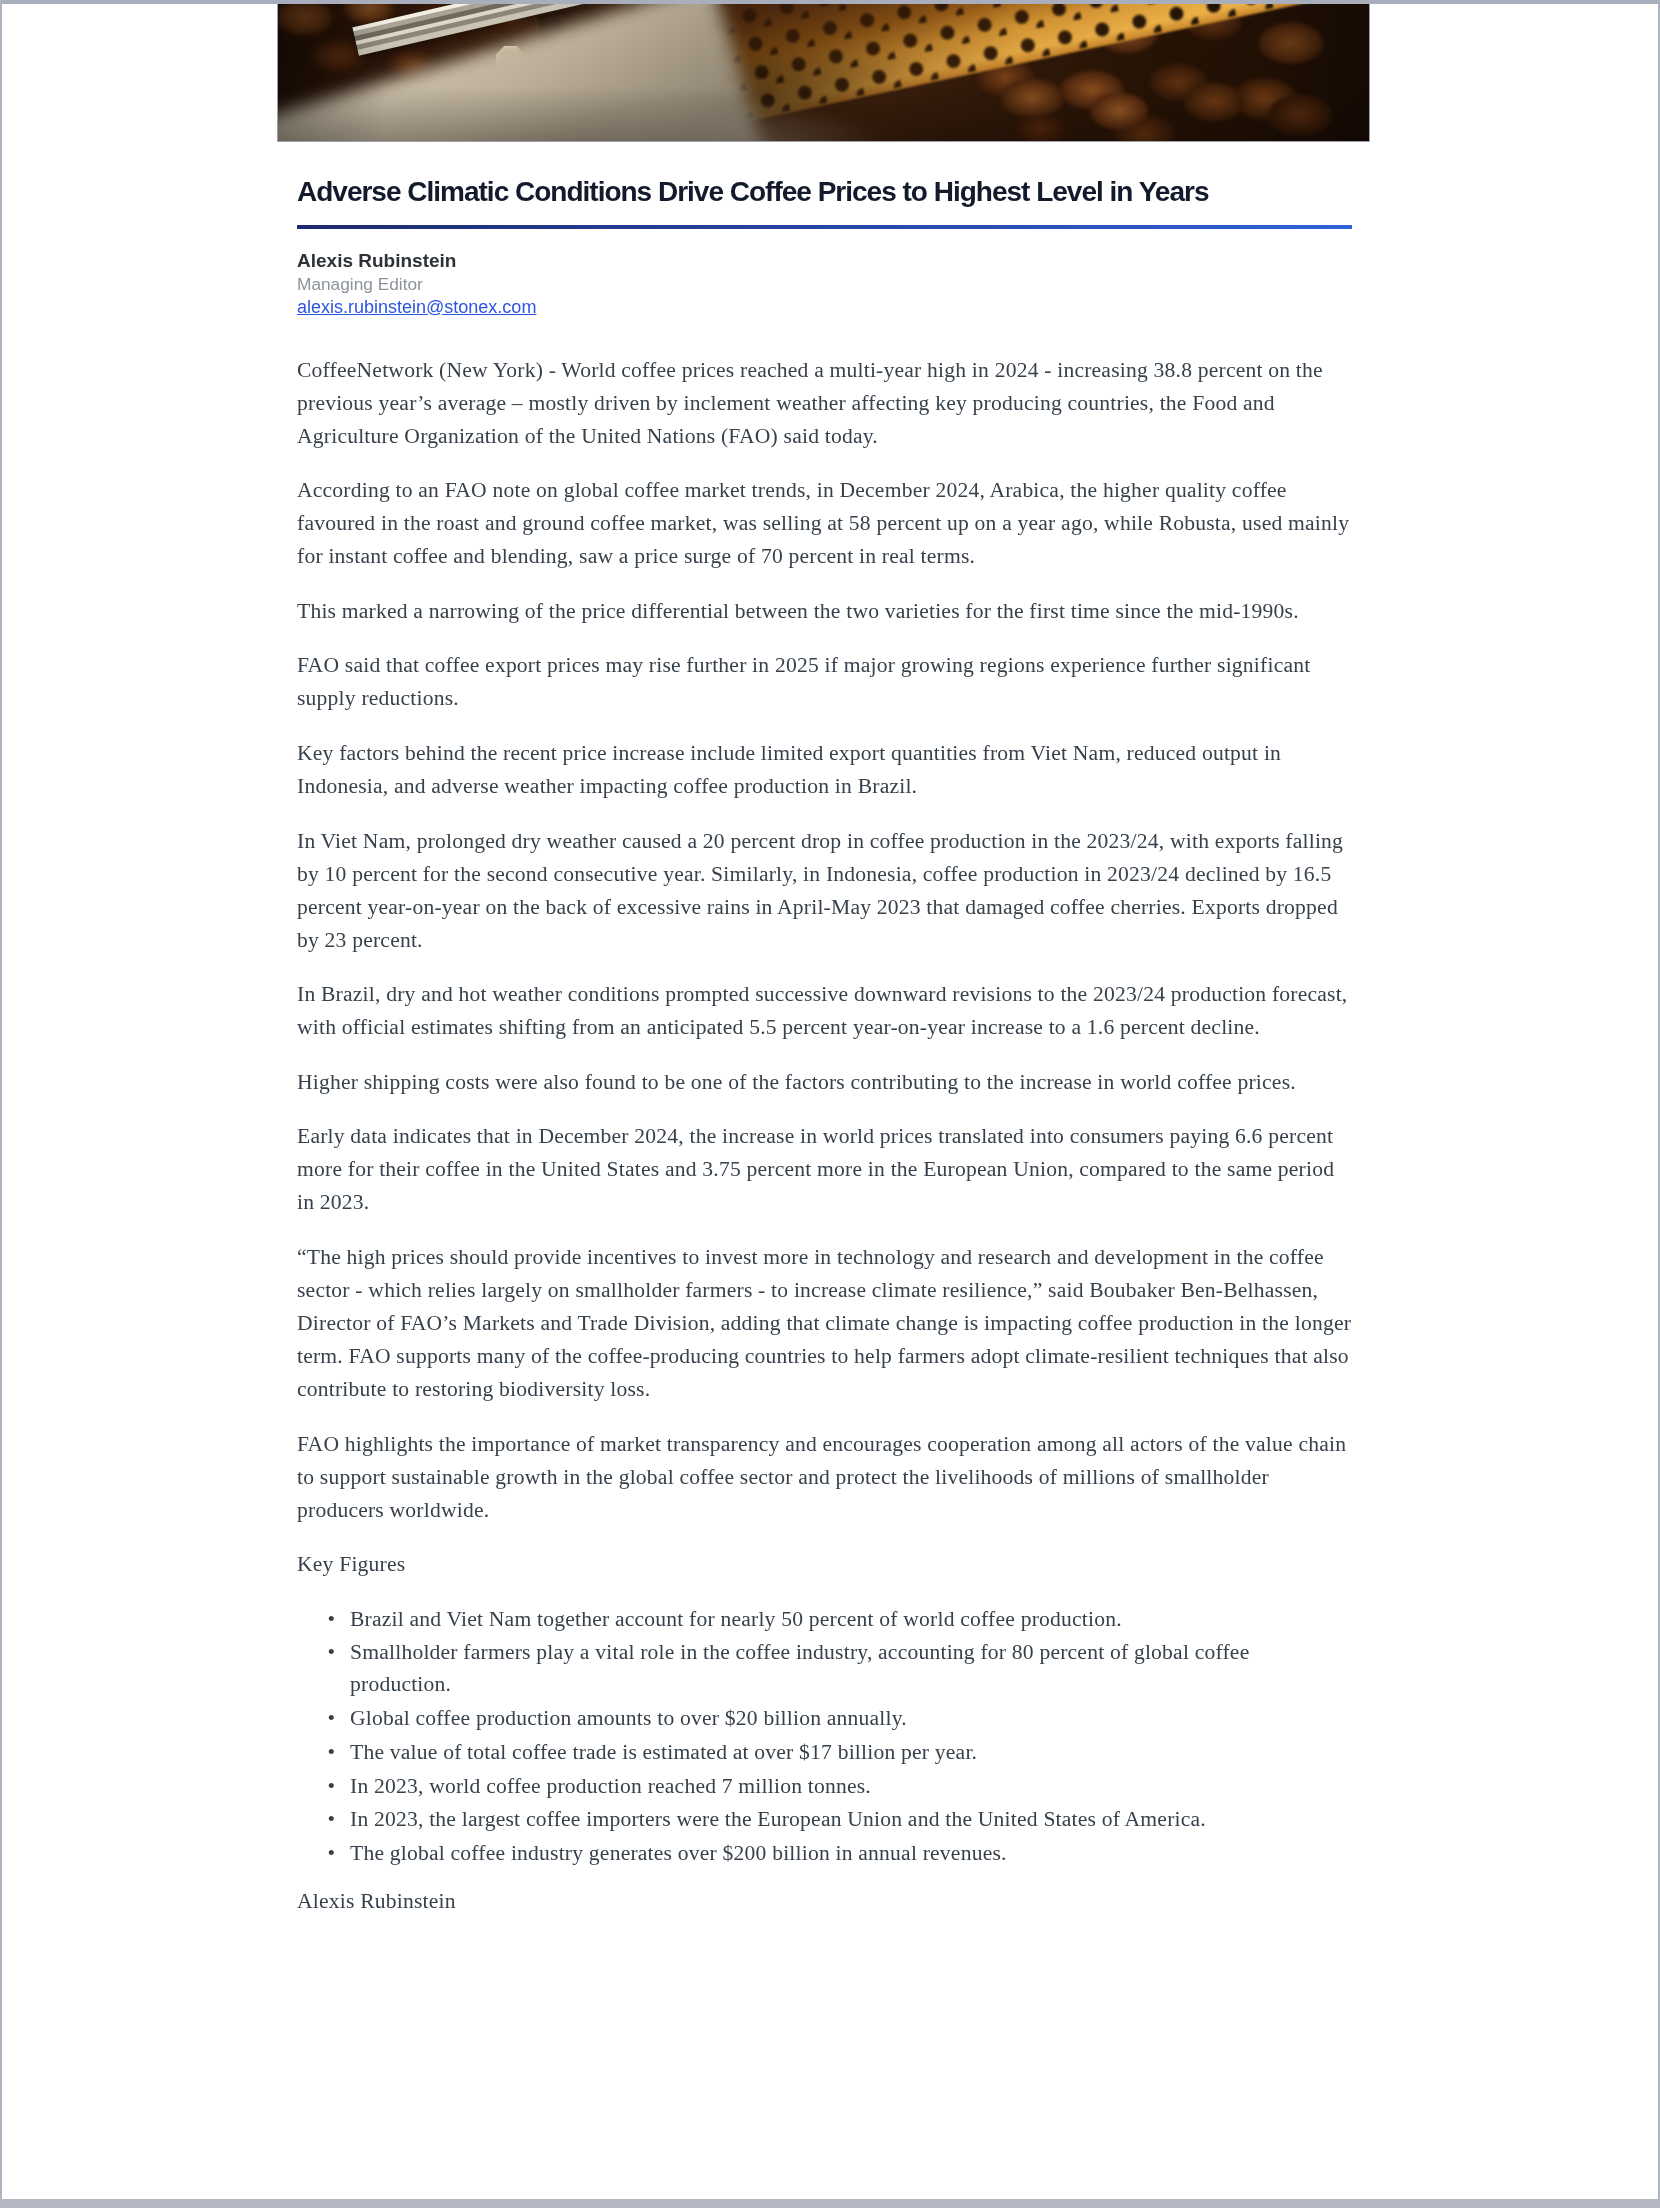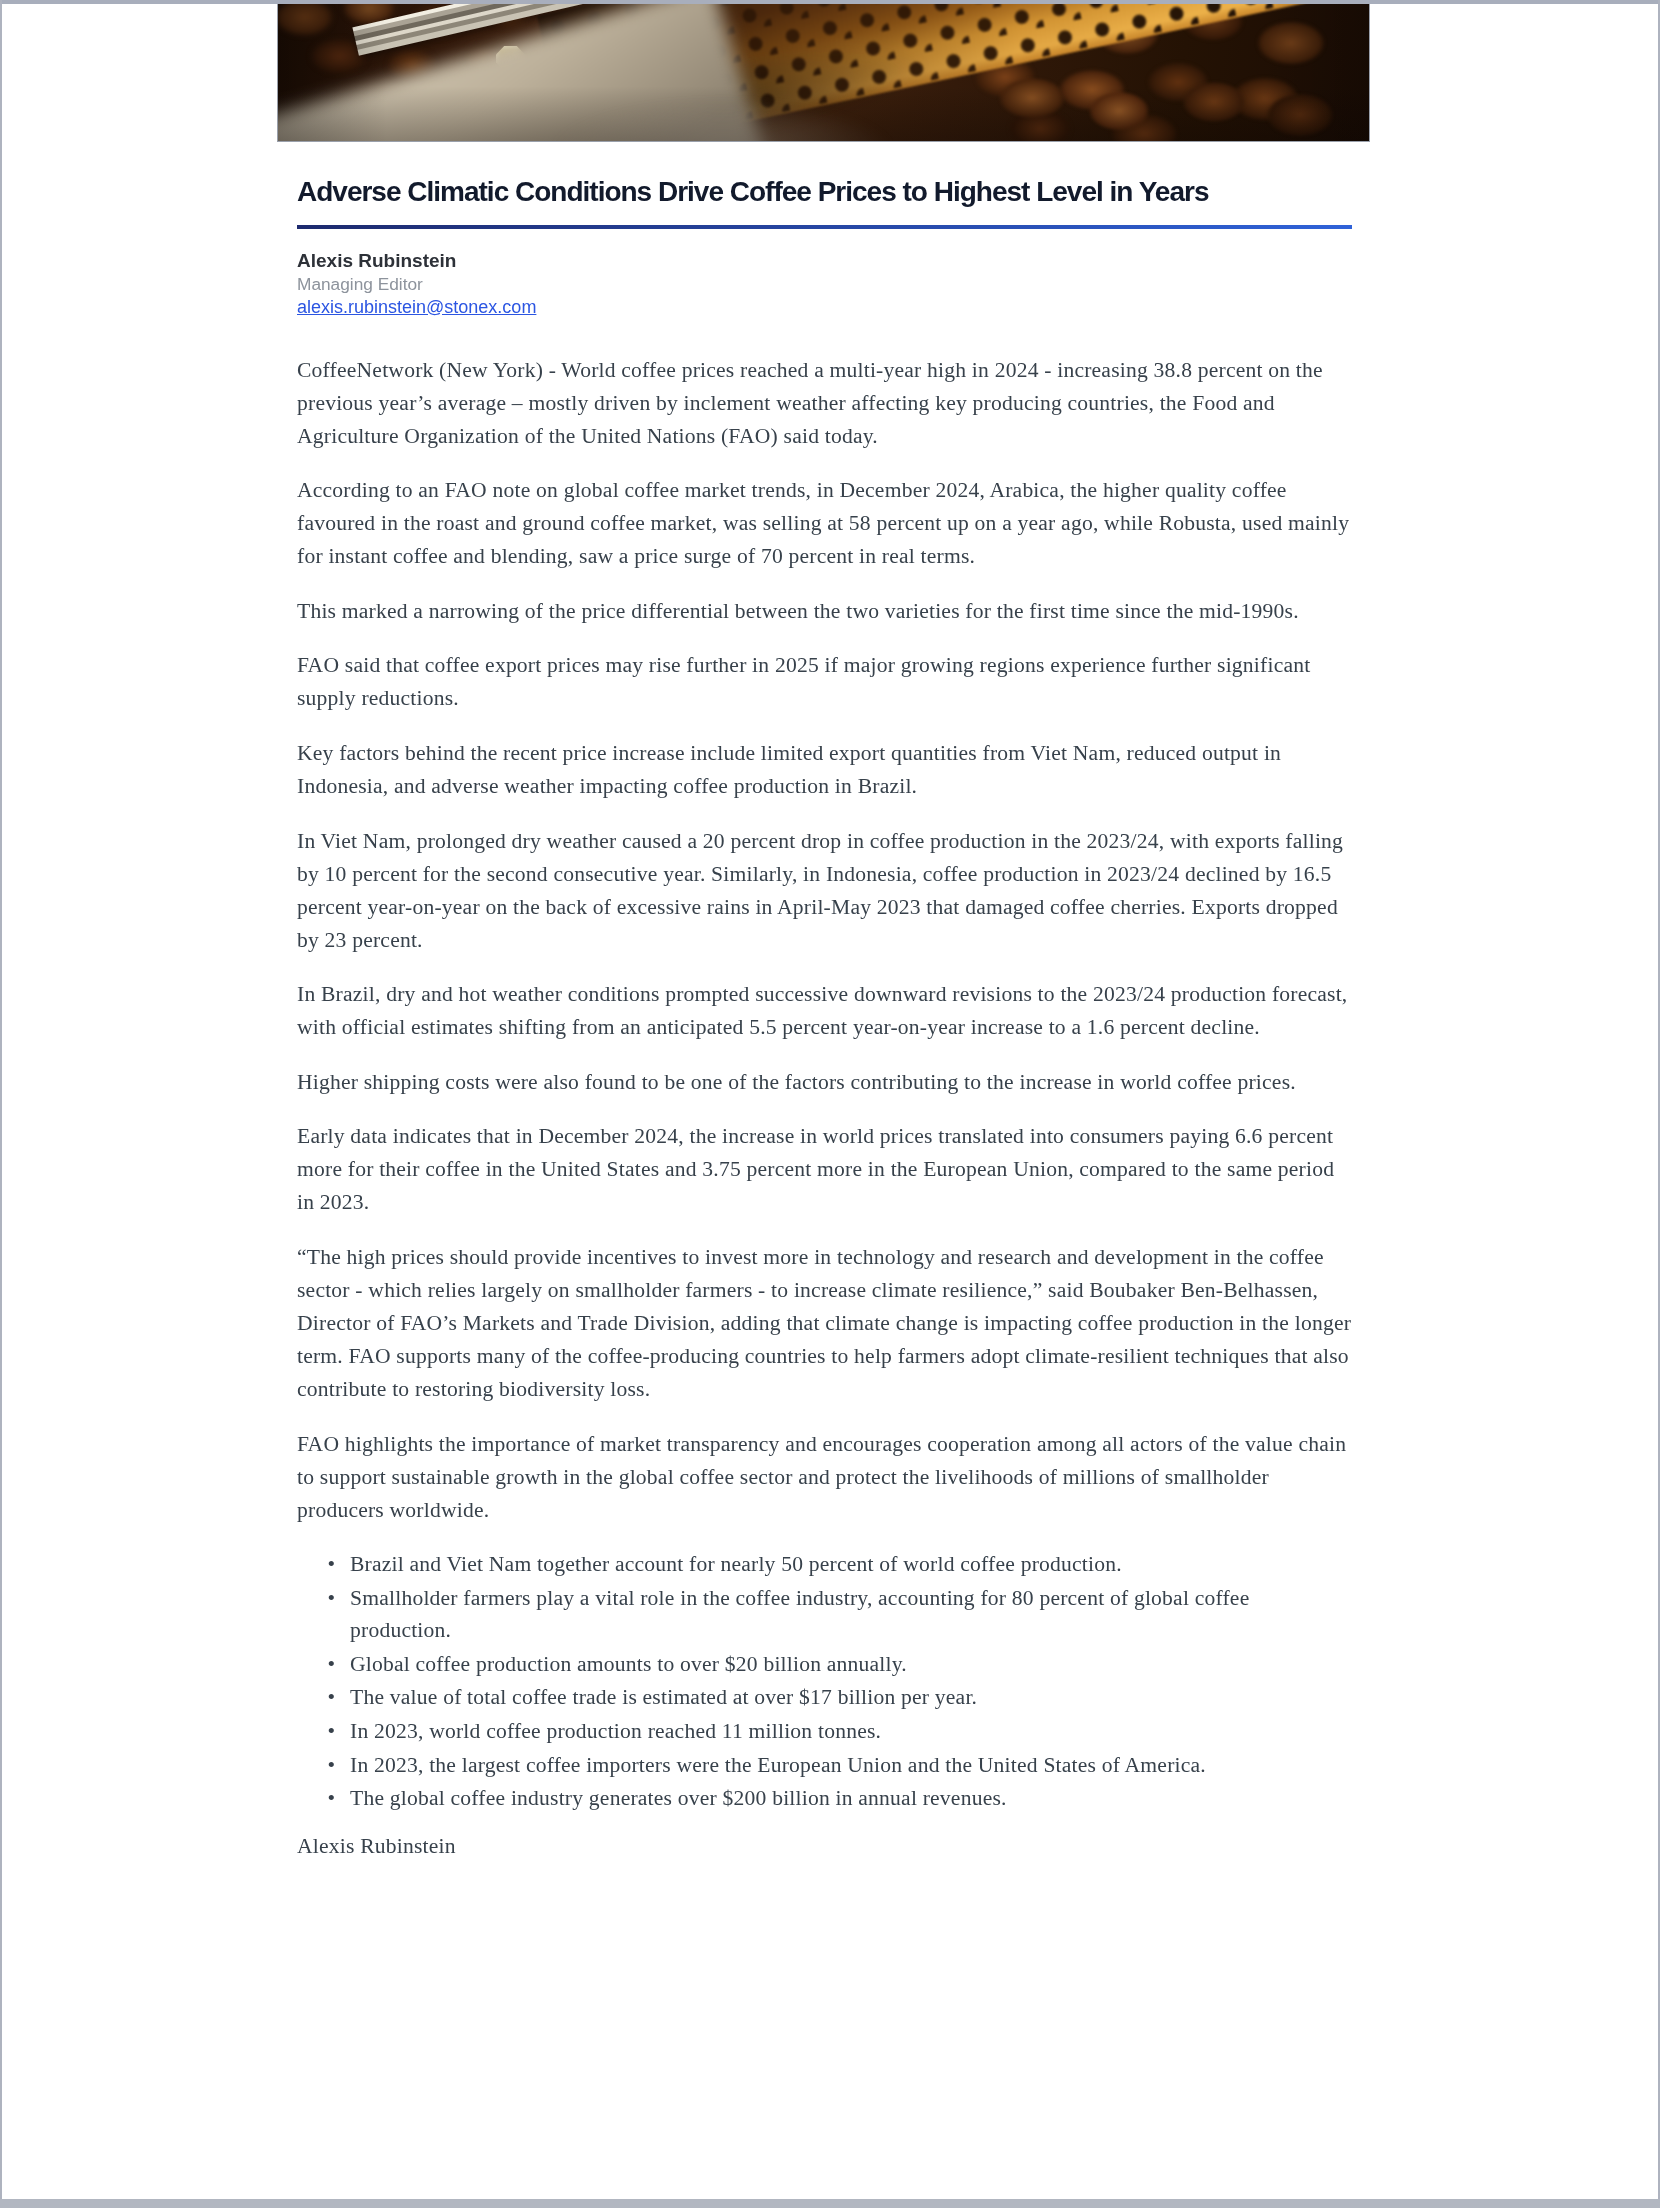--- a/index.html
+++ b/index.html
@@ -135,25 +135,26 @@
         <p>This marked a narrowing of the price differential between the two varieties for the first time since the mid-1990s.</p>
         <p>FAO said that coffee export prices may rise further in 2025 if major growing regions experience further significant supply reductions.</p>
         <p>Key factors behind the recent price increase include limited export quantities from Viet Nam, reduced output in Indonesia, and adverse weather impacting coffee production in Brazil.</p>
         <p>In Viet Nam, prolonged dry weather caused a 20 percent drop in coffee production in the 2023/24, with exports falling by 10 percent for the second consecutive year. Similarly, in Indonesia, coffee production in 2023/24 declined by 16.5 percent year-on-year on the back of excessive rains in April-May 2023 that damaged coffee cherries. Exports dropped by 23 percent.</p>
         <p>In Brazil, dry and hot weather conditions prompted successive downward revisions to the 2023/24 production forecast, with official estimates shifting from an anticipated 5.5 percent year-on-year increase to a 1.6 percent decline.</p>
         <p>Higher shipping costs were also found to be one of the factors contributing to the increase in world coffee prices.</p>
         <p>Early data indicates that in December 2024, the increase in world prices translated into consumers paying 6.6 percent more for their coffee in the United States and 3.75 percent more in the European Union, compared to the same period in 2023.</p>
         <p>“The high prices should provide incentives to invest more in technology and research and development in the coffee sector - which relies largely on smallholder farmers - to increase climate resilience,” said Boubaker Ben-Belhassen, Director of FAO’s Markets and Trade Division, adding that climate change is impacting coffee production in the longer term. FAO supports many of the coffee-producing countries to help farmers adopt climate-resilient techniques that also contribute to restoring biodiversity loss.</p>
         <p>FAO highlights the importance of market transparency and encourages cooperation among all actors of the value chain to support sustainable growth in the global coffee sector and protect the livelihoods of millions of smallholder producers worldwide.</p>
       </div>
+    <p class="kf-label">Key Figures</p>
     <ul class="kf">
         <li>Brazil and Viet Nam together account for nearly 50 percent of world coffee production.</li>
         <li>Smallholder farmers play a vital role in the coffee industry, accounting for 80 percent of global coffee production.</li>
         <li>Global coffee production amounts to over $20 billion annually.</li>
         <li>The value of total coffee trade is estimated at over $17 billion per year.</li>
-        <li>In 2023, world coffee production reached 11 million tonnes.</li>
+        <li>In 2023, world coffee production reached 7 million tonnes.</li>
         <li>In 2023, the largest coffee importers were the European Union and the United States of America.</li>
         <li>The global coffee industry generates over $200 billion in annual revenues.</li>
       </ul>
     <p class="closing">Alexis Rubinstein</p>
   </div>
 </div>
 
 
 </body></html>

